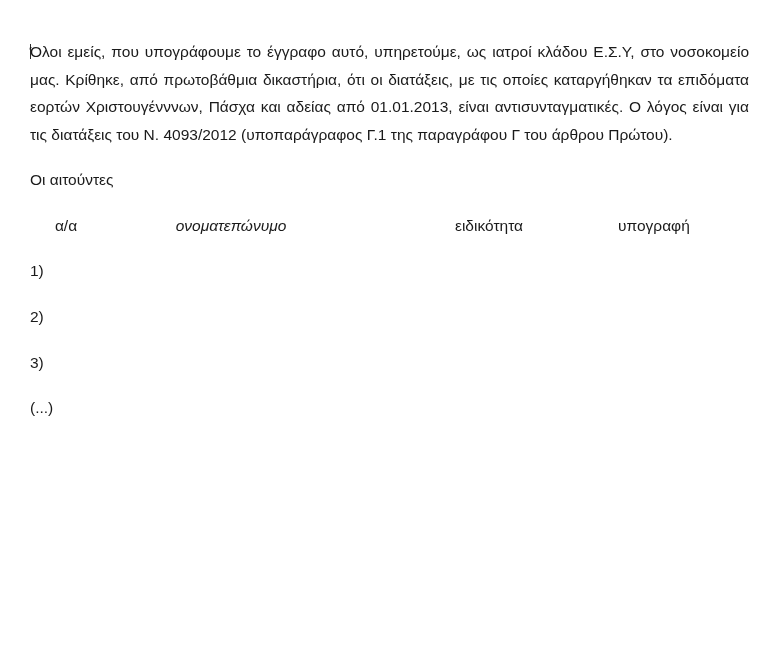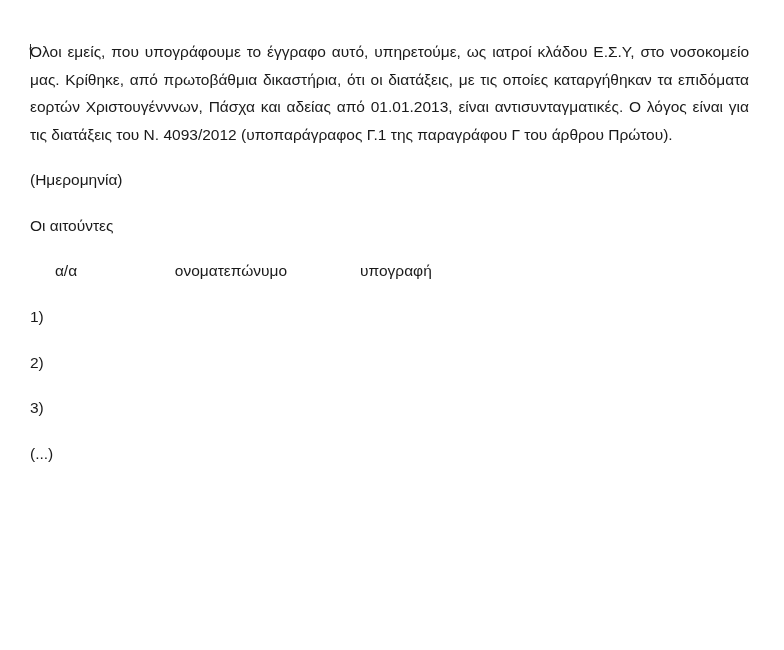--- a/index.html
+++ b/index.html
@@ -47,44 +47,44 @@
     text-align: left;
   }
   .table-head {
     display: flex;
     font-size: 15.5px;
     line-height: 1.78;
     margin: 0 0 18px 0;
     text-align: center;
   }
   .col-aa { width: 72px; flex: 0 0 72px; }
-  .col-name { width: 258px; flex: 0 0 258px; }
+  .col-name { width: 258px; flex: 0 0 258px; font-style: italic; }
   .col-spec { width: 258px; flex: 0 0 258px; }
   .col-sign { flex: 0 0 auto; }
   .numline {
     font-size: 15.5px;
     line-height: 1.78;
     margin: 0 0 18px 0;
   }
 </style>
 </head>
 <body>
 
 <div class="page">
 
   <p class="para cursor-para"><span class="caret"></span><span>Όλοι εμείς, που υπογράφουμε το έγγραφο αυτό, υπηρετούμε, ως ιατροί κλάδου Ε.Σ.Υ, στο νοσοκομείο μας. Κρίθηκε, από πρωτοβάθμια δικαστήρια, ότι οι διατάξεις, με τις οποίες καταργήθηκαν τα επιδόματα εορτών Χριστουγένννων, Πάσχα και αδείας από 01.01.2013, είναι αντισυνταγματικές. Ο λόγος είναι για τις διατάξεις του Ν. 4093/2012 (υποπαράγραφος Γ.1 της παραγράφου Γ του άρθρου Πρώτου).</span></p>
 
 
-  <p class="line">(Ημερομηνία)</p>
 
   <p class="line">Οι αιτούντες</p>
 
   <div class="table-head">
     <span class="col-aa">α/α</span>
     <span class="col-name">ονοματεπώνυμο</span>
+    <span class="col-spec">ειδικότητα</span>
     <span class="col-sign">υπογραφή</span>
   </div>
 
   <p class="numline">1)</p>
   <p class="numline">2)</p>
   <p class="numline">3)</p>
   <p class="numline">(...)</p>
 
 </div>
 

